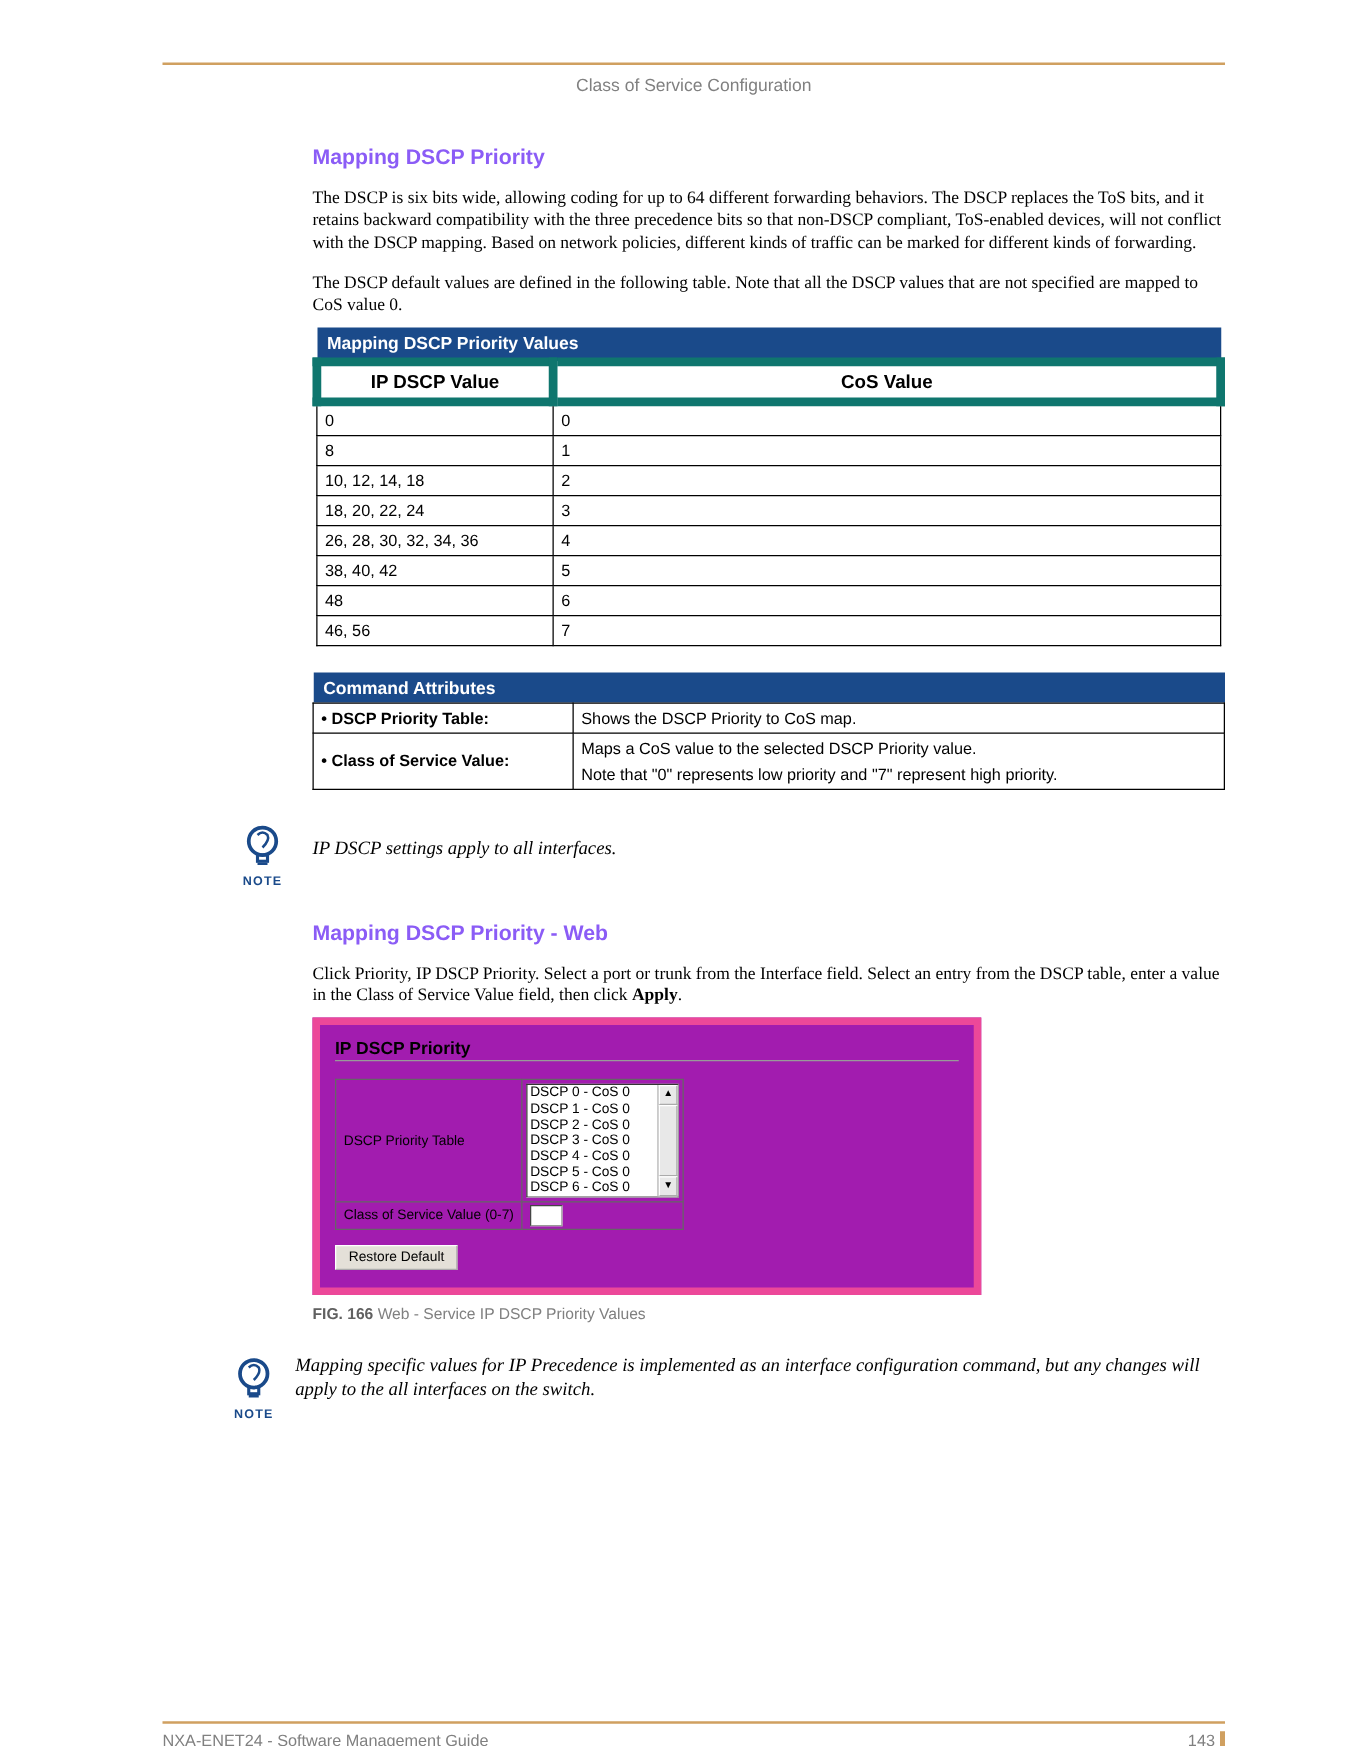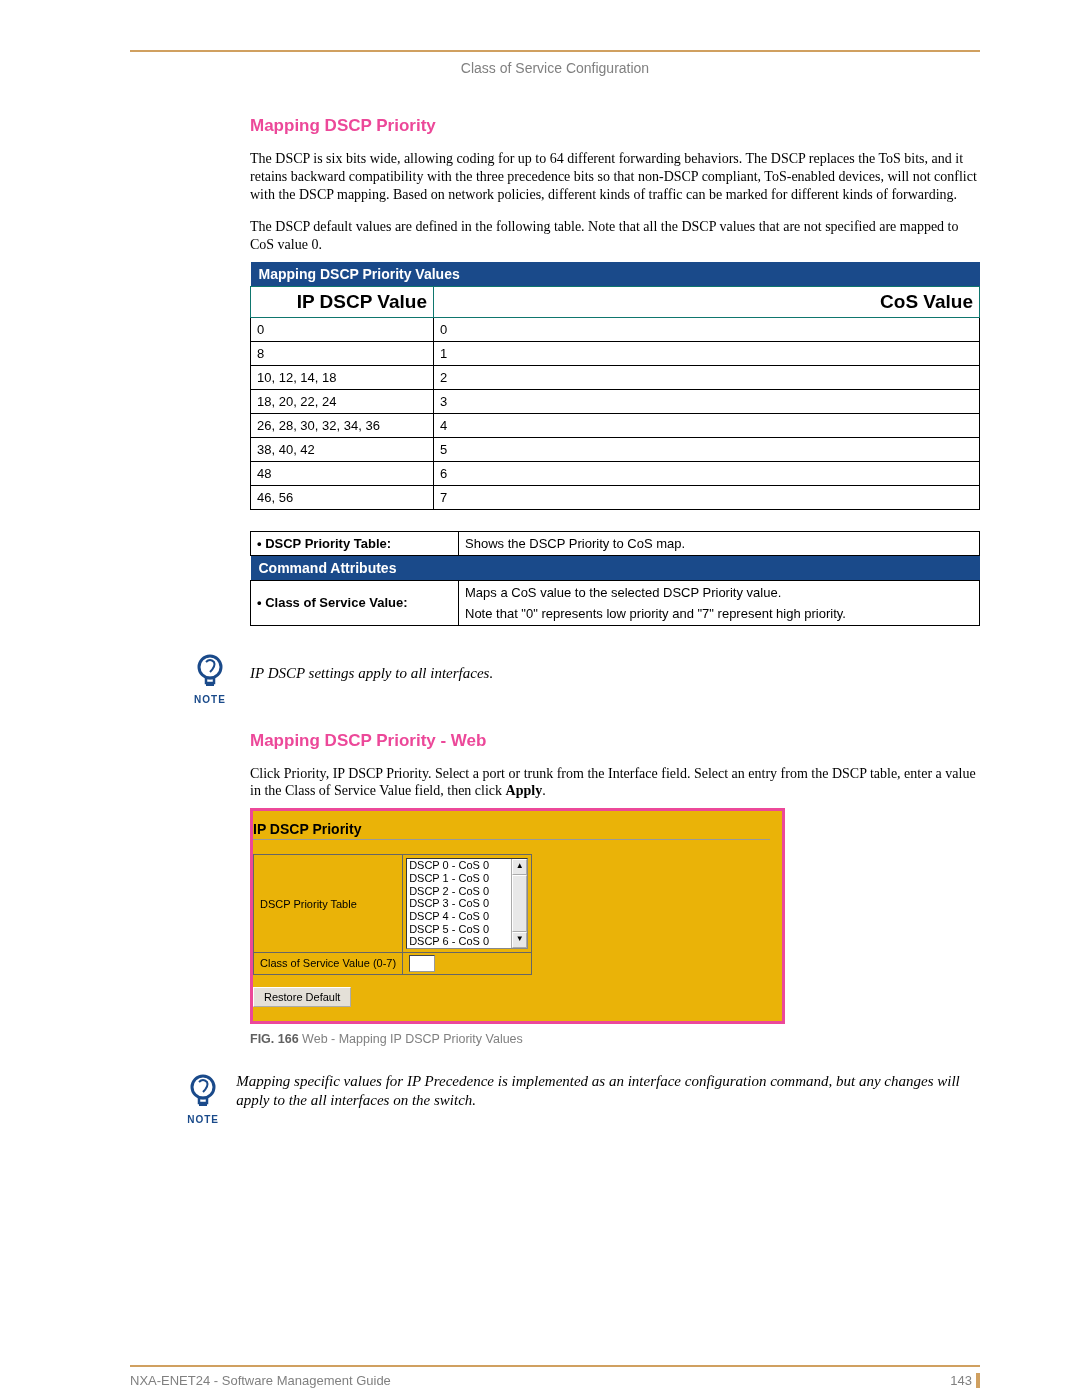--- a/index.html
+++ b/index.html
@@ -21,21 +21,21 @@
   .header-text {
     text-align: center;
     font-family: Arial, Helvetica, sans-serif;
     font-size: 14px;
     color: #808080;
     margin-bottom: 40px;
   }
   .h-blue {
     font-family: Arial, Helvetica, sans-serif;
     font-weight: bold;
-    color: #ec4899;
+    color: #8b5cf6;
     font-size: 17px;
     margin-bottom: 6px;
     margin-left: 120px;
   }
   .body-p {
     margin-left: 120px;
     font-size: 14px;
     line-height: 1.28;
     margin-bottom: 8px;
   }
@@ -51,26 +51,26 @@
     background: #1a4a8a;
     color: #fff;
     text-align: left;
     padding: 4px 8px;
     font-weight: bold;
     font-size: 14px;
   }
   table.data th.col-head {
     background: #fff;
     color: #000;
-    text-align: right;
+    text-align: center;
     padding: 4px 6px;
-    border: 1px solid #0f766e;
-    font-weight: bold;
-    font-family: Arial, Helvetica, sans-serif;
-    font-size: 19px;
+    border: 7px solid #0f766e;
+    font-weight: bold;
+    font-family: Arial, Helvetica, sans-serif;
+    font-size: 15px;
   }
   table.data td {
     border: 1px solid #000;
     padding: 4px 6px;
     font-family: Arial, Helvetica, sans-serif;
     font-size: 13px;
   }
 
   .note-row {
     display: flex;
@@ -96,26 +96,26 @@
     font-style: italic;
     font-size: 15px;
     margin-left: 10px;
     margin-top: 12px;
     line-height: 1.3;
   }
 
   
   .screenshot {
     margin-left: 120px;
-    border: 3px solid #ec4899;
+    border: 6px solid #ec4899;
     width: 535px;
-    background: #eab308;
+    background: #a21caf;
     font-family: Arial, Helvetica, sans-serif;
     font-size: 12px;
-    padding: 10px 12px 14px 0;
+    padding: 10px 12px 14px 12px;
     box-sizing: border-box;
     margin-bottom: 8px;
   }
   .screenshot .title {
     font-weight: bold;
     font-size: 14px;
     margin-bottom: 2px;
   }
   .screenshot hr {
     border: none;
@@ -258,26 +258,26 @@
     <tr>
           <td>46, 56</td>
           <td>7</td>
         </tr>
   </tbody>
     </table>
 
   <table class="data">
     <tbody>
         <tr>
+          <th class="table-title" colspan="2">Command Attributes</th>
+        </tr>
+    <tr>
       <td style="width:195px"><span class="attr-label">• DSCP Priority Table:</span></td>
       <td>Shows the DSCP Priority to CoS map.</td>
     </tr>
-    <tr>
-          <th class="table-title" colspan="2">Command Attributes</th>
-        </tr>
     <tr>
       <td><span class="attr-label">• Class of Service Value:</span></td>
       <td>
         <div>Maps a CoS value to the selected DSCP Priority value.</div>
         <div style="margin-top:6px">Note that "0" represents low priority and "7" represent high priority.</div>
       </td>
     </tr>
   </tbody>
     </table>
 
@@ -328,21 +328,21 @@
       <tr>
         <td>Class of Service Value (0-7)</td>
         <td><span class="txtinput"></span></td>
       </tr>
     </tbody>
       </table>
     <span class="winbtn">Restore Default</span>
   </div>
 
   <div class="fig-caption">
-    <span class="fig">FIG. 166</span><span>  Web - Mapping IP DSCP Priority Values</span>
+    <span class="fig">FIG. 166</span><span>  Web - Service IP DSCP Priority Values</span>
   </div>
 
   <div class="note-row">
     <div class="note-icon">
       <svg width="36" height="40" viewBox="0 0 36 40">
         <circle cx="18" cy="15" r="11" fill="none" stroke="#1a4a8a" stroke-width="3"></circle>
         <rect x="14" y="26" width="8" height="5" fill="none" stroke="#1a4a8a" stroke-width="2.5"></rect>
         <line x1="14" y1="33" x2="22" y2="33" stroke="#1a4a8a" stroke-width="2"></line>
         <path d="M14 10 Q18 6 22 10 Q24 14 18 20" fill="none" stroke="#1a4a8a" stroke-width="2"></path>
       </svg>

